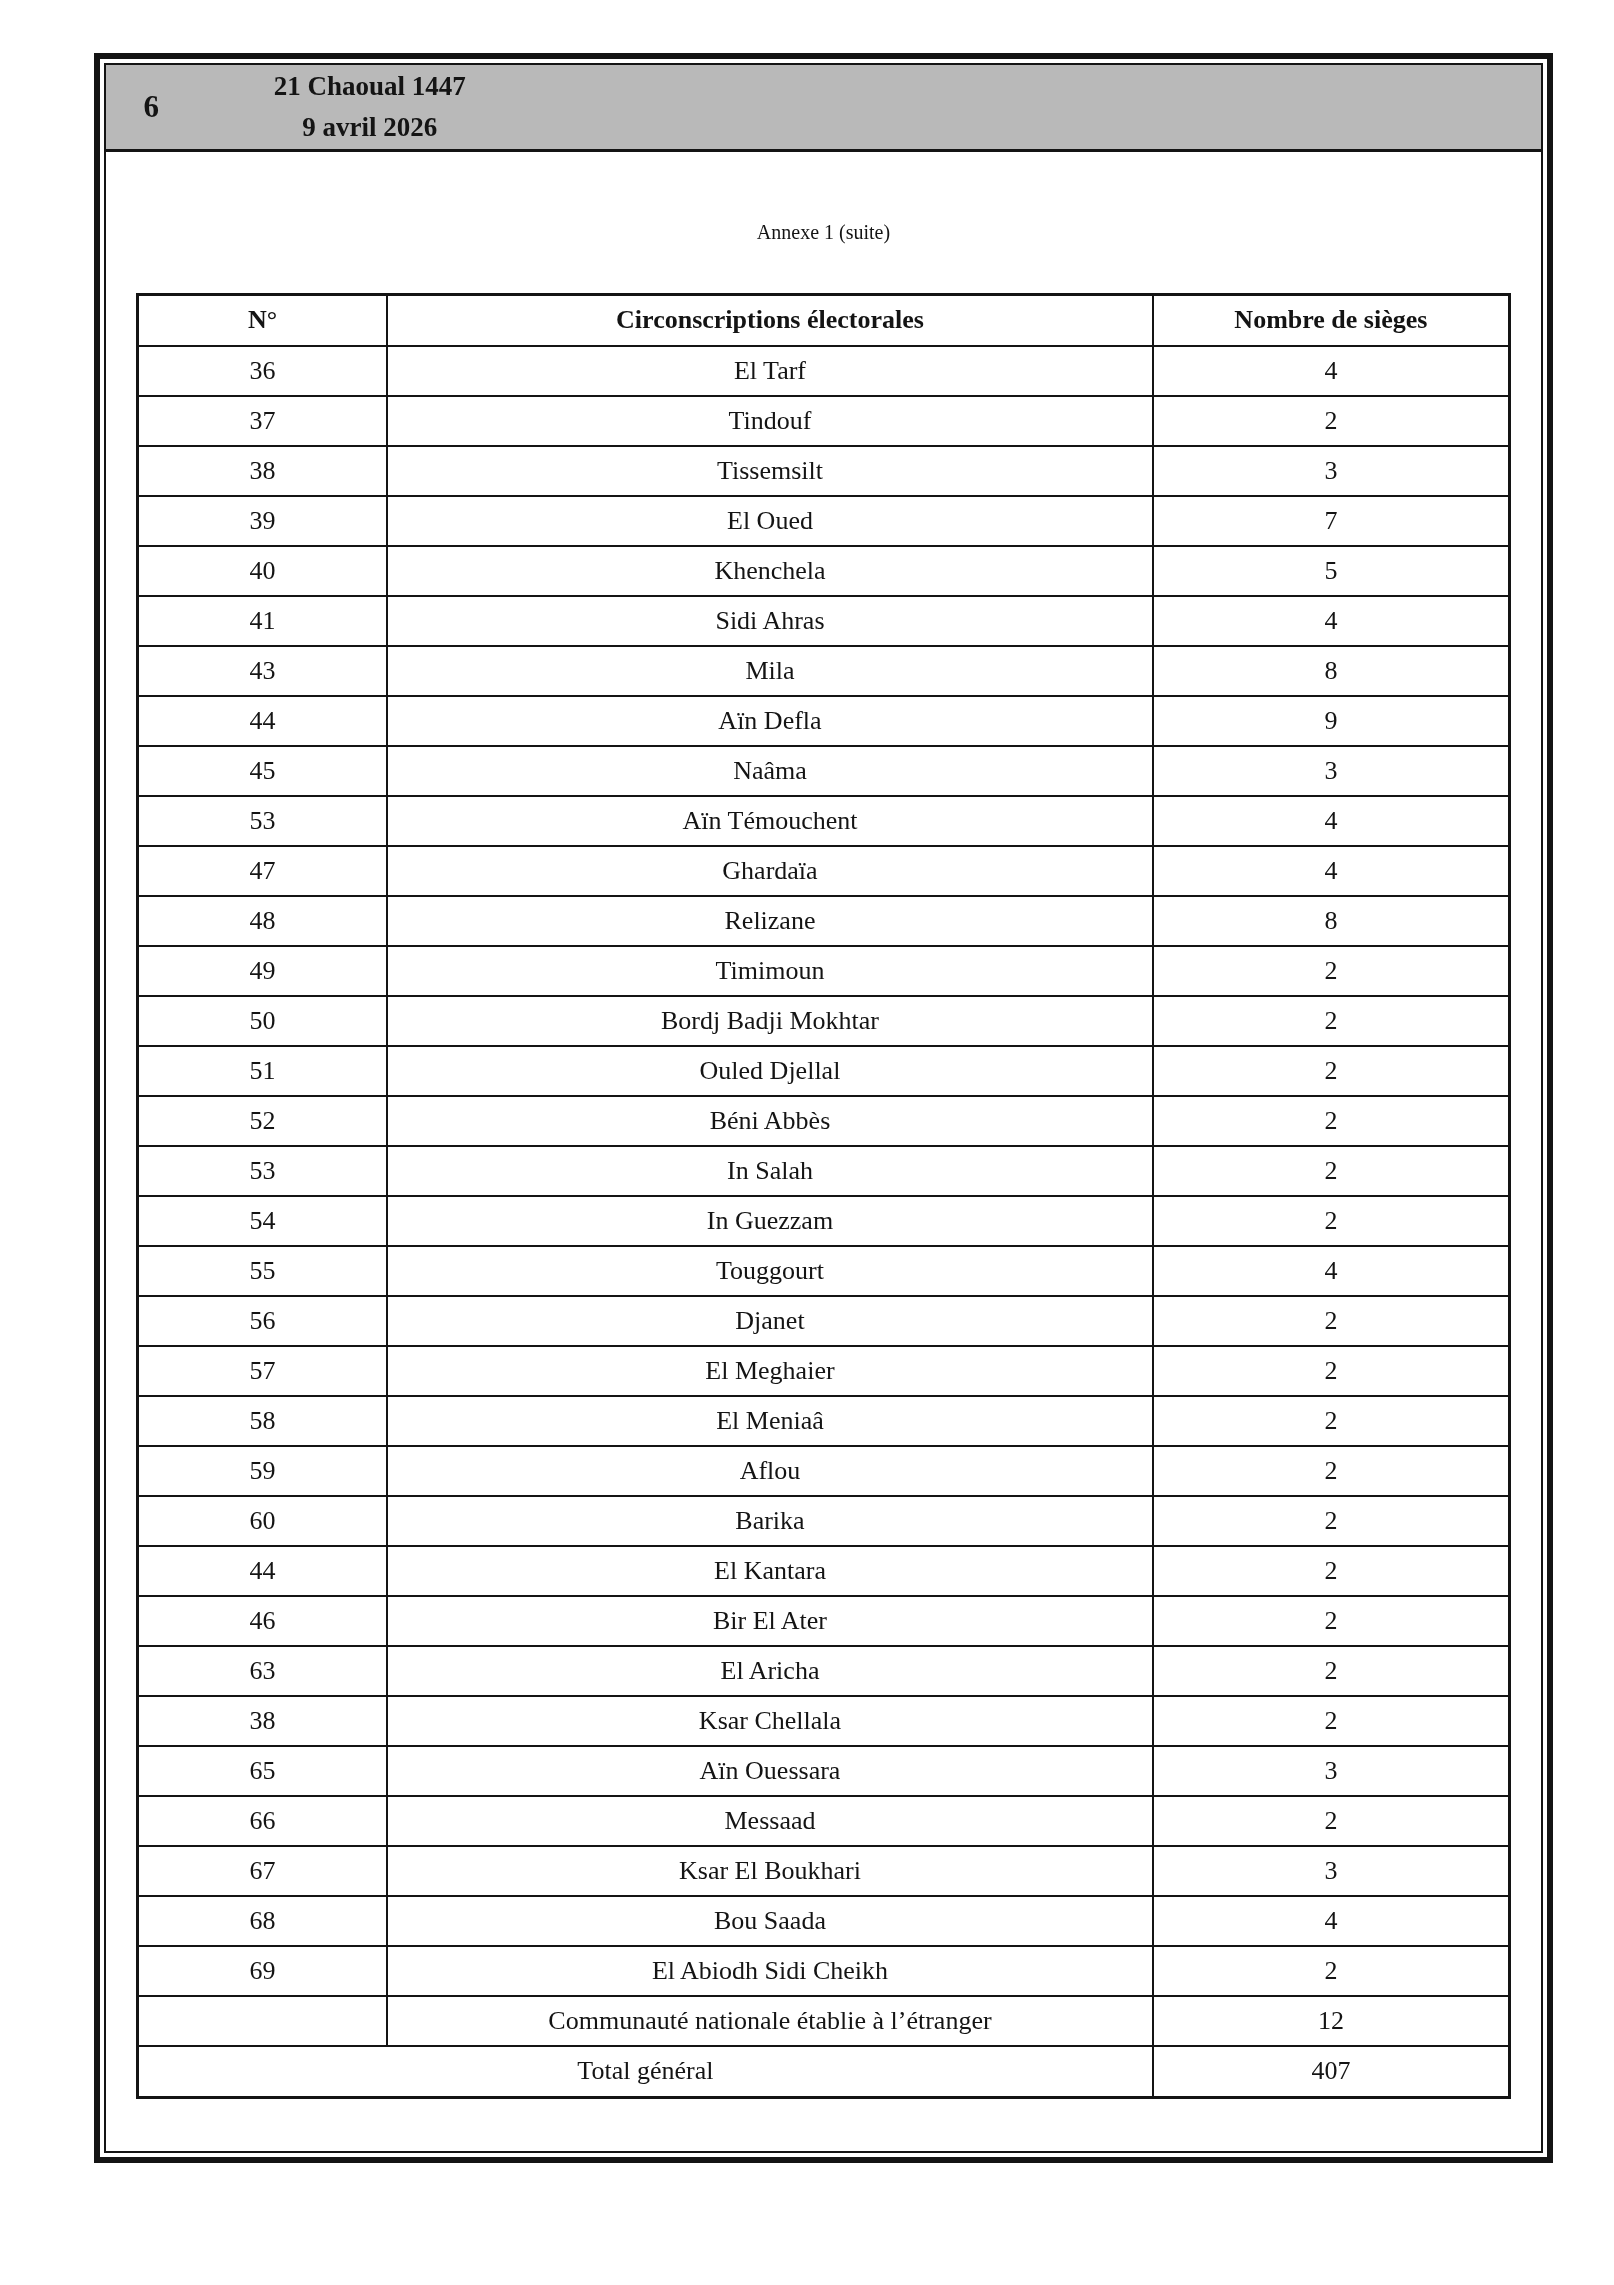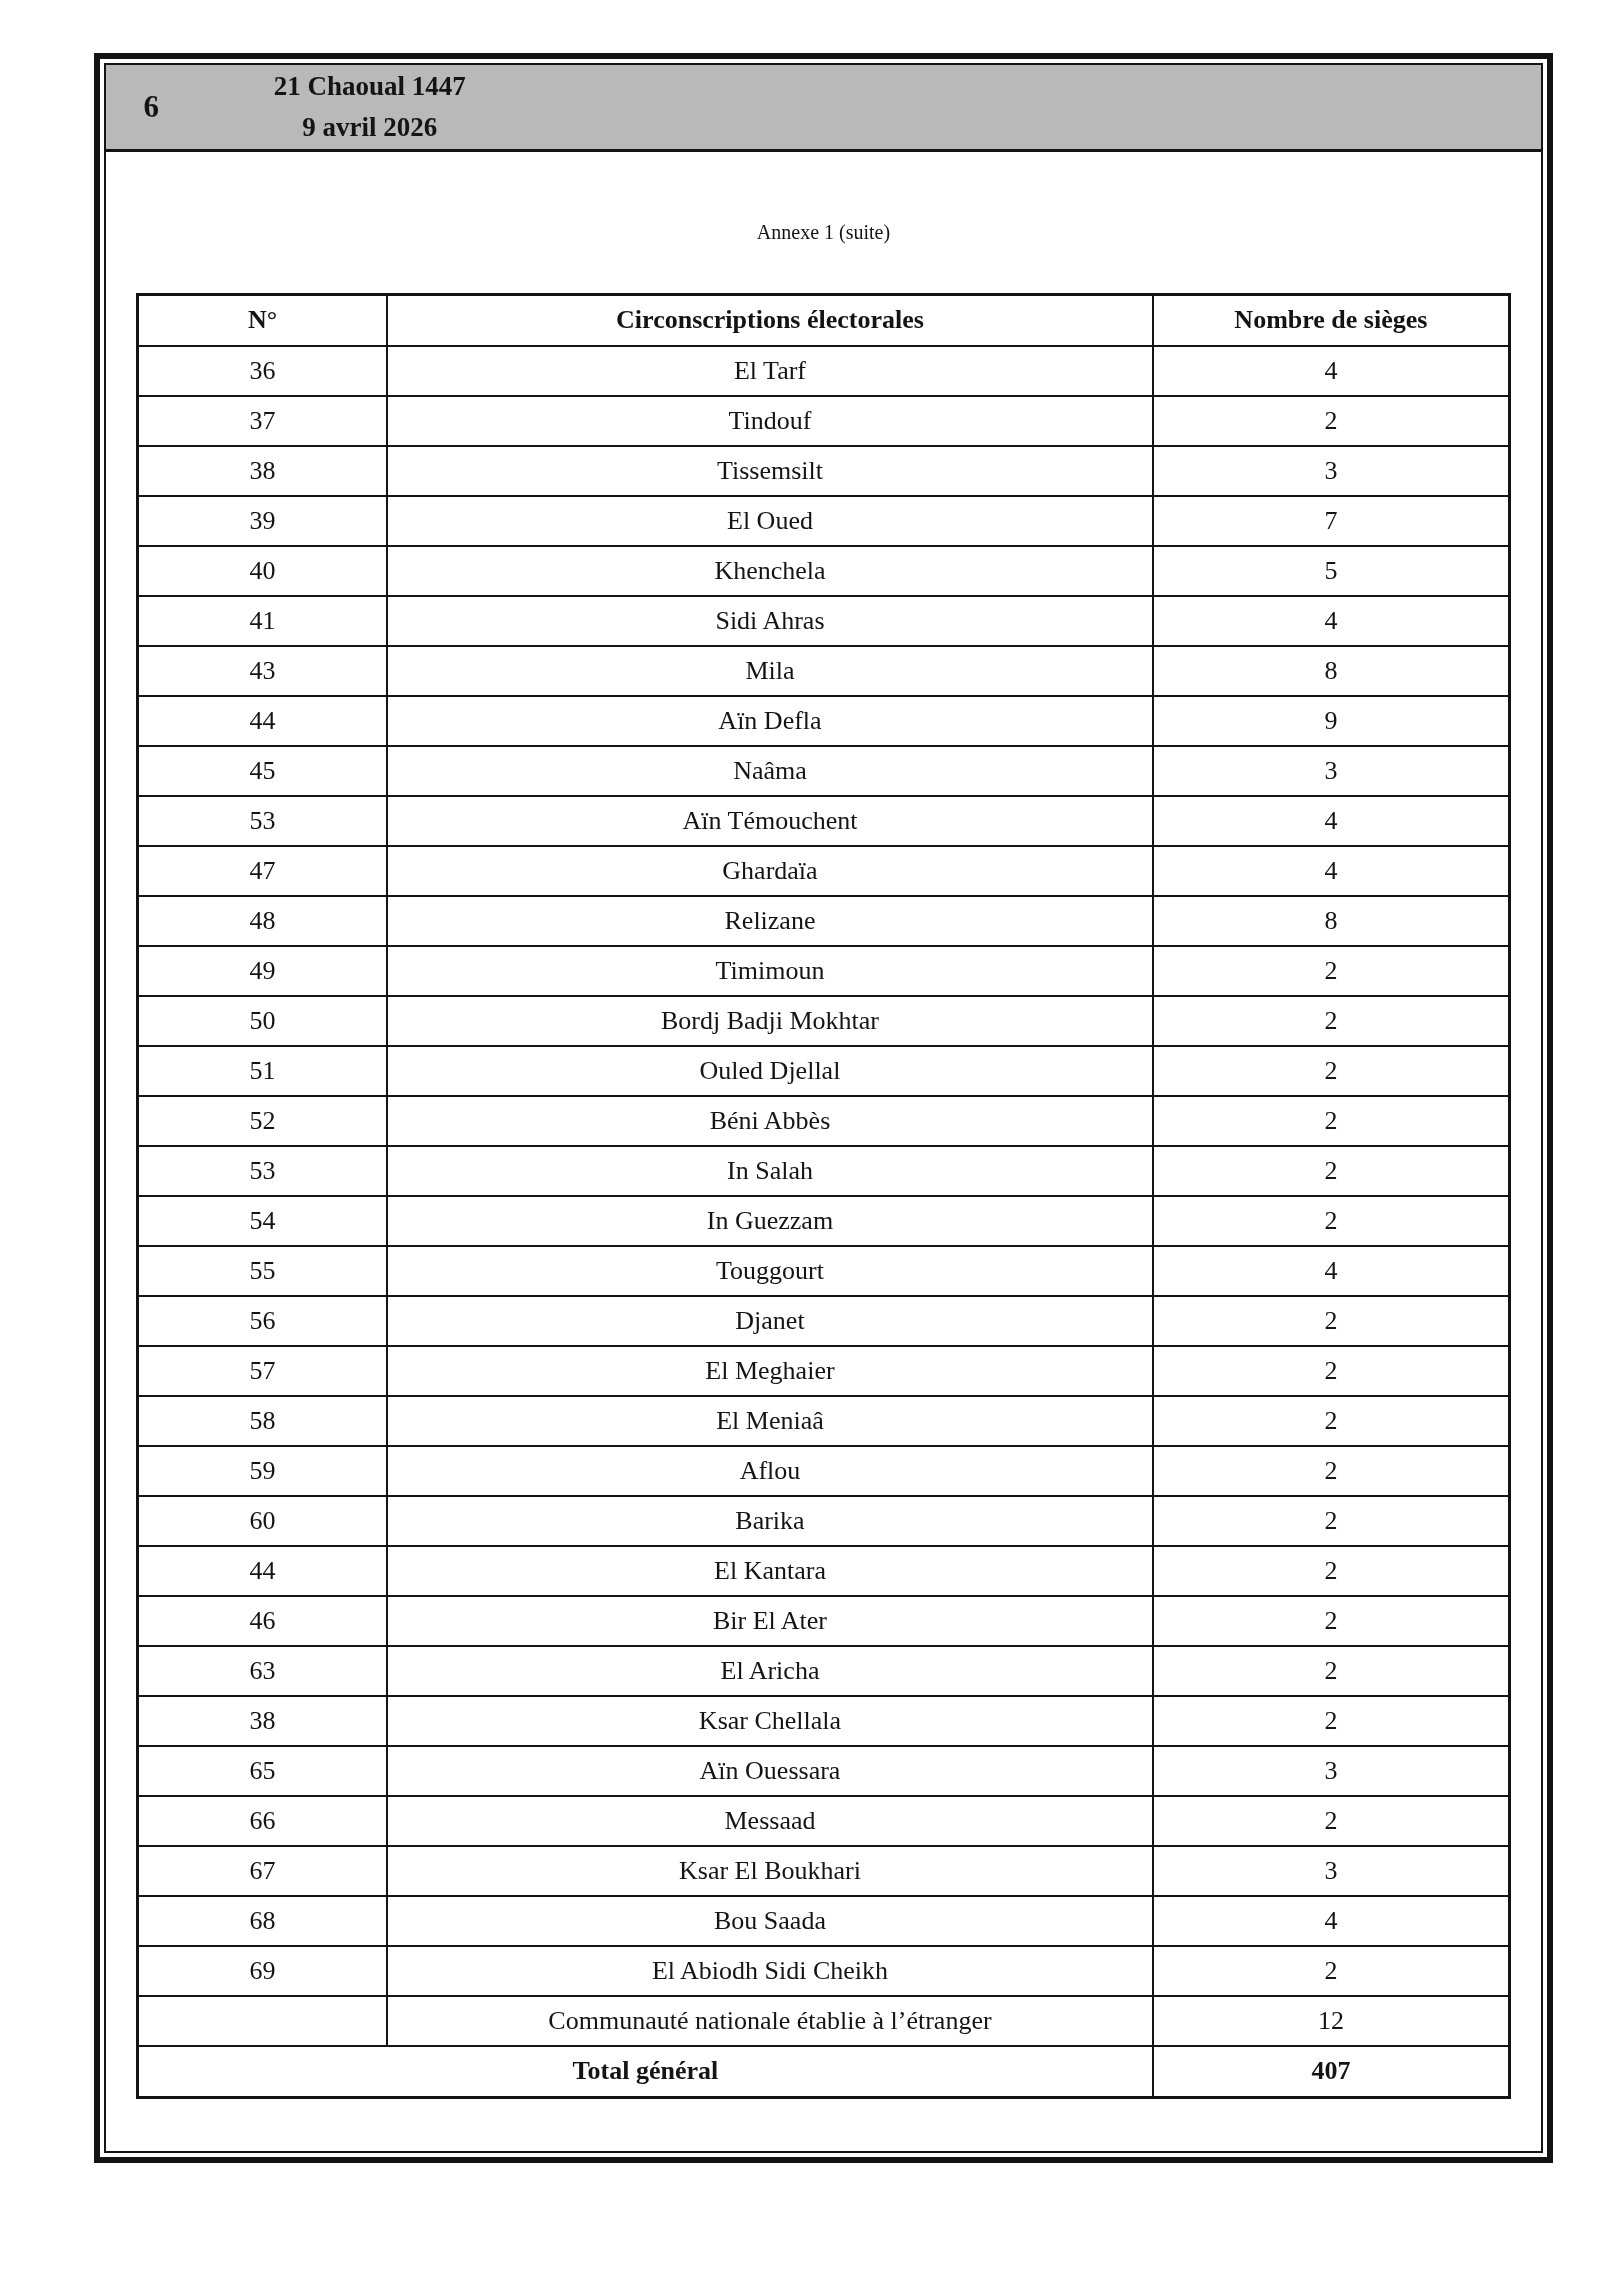--- a/index.html
+++ b/index.html
@@ -79,21 +79,21 @@
     text-align: center;
     vertical-align: middle;
     font-size: 26px;
     overflow: hidden;
   }
   .seats-table thead th {
     height: 52px;
     font-weight: bold;
   }
   .seats-table tr.total-row td {
-    font-weight: bold;
+    font-weight: normal;
     height: 51px;
   }
 </style>
 </head>
 <body>
 
 <div class="frame-outer">
   <div class="frame-inner">
 
     <div class="masthead" style="background: rgb(185, 185, 185);">

